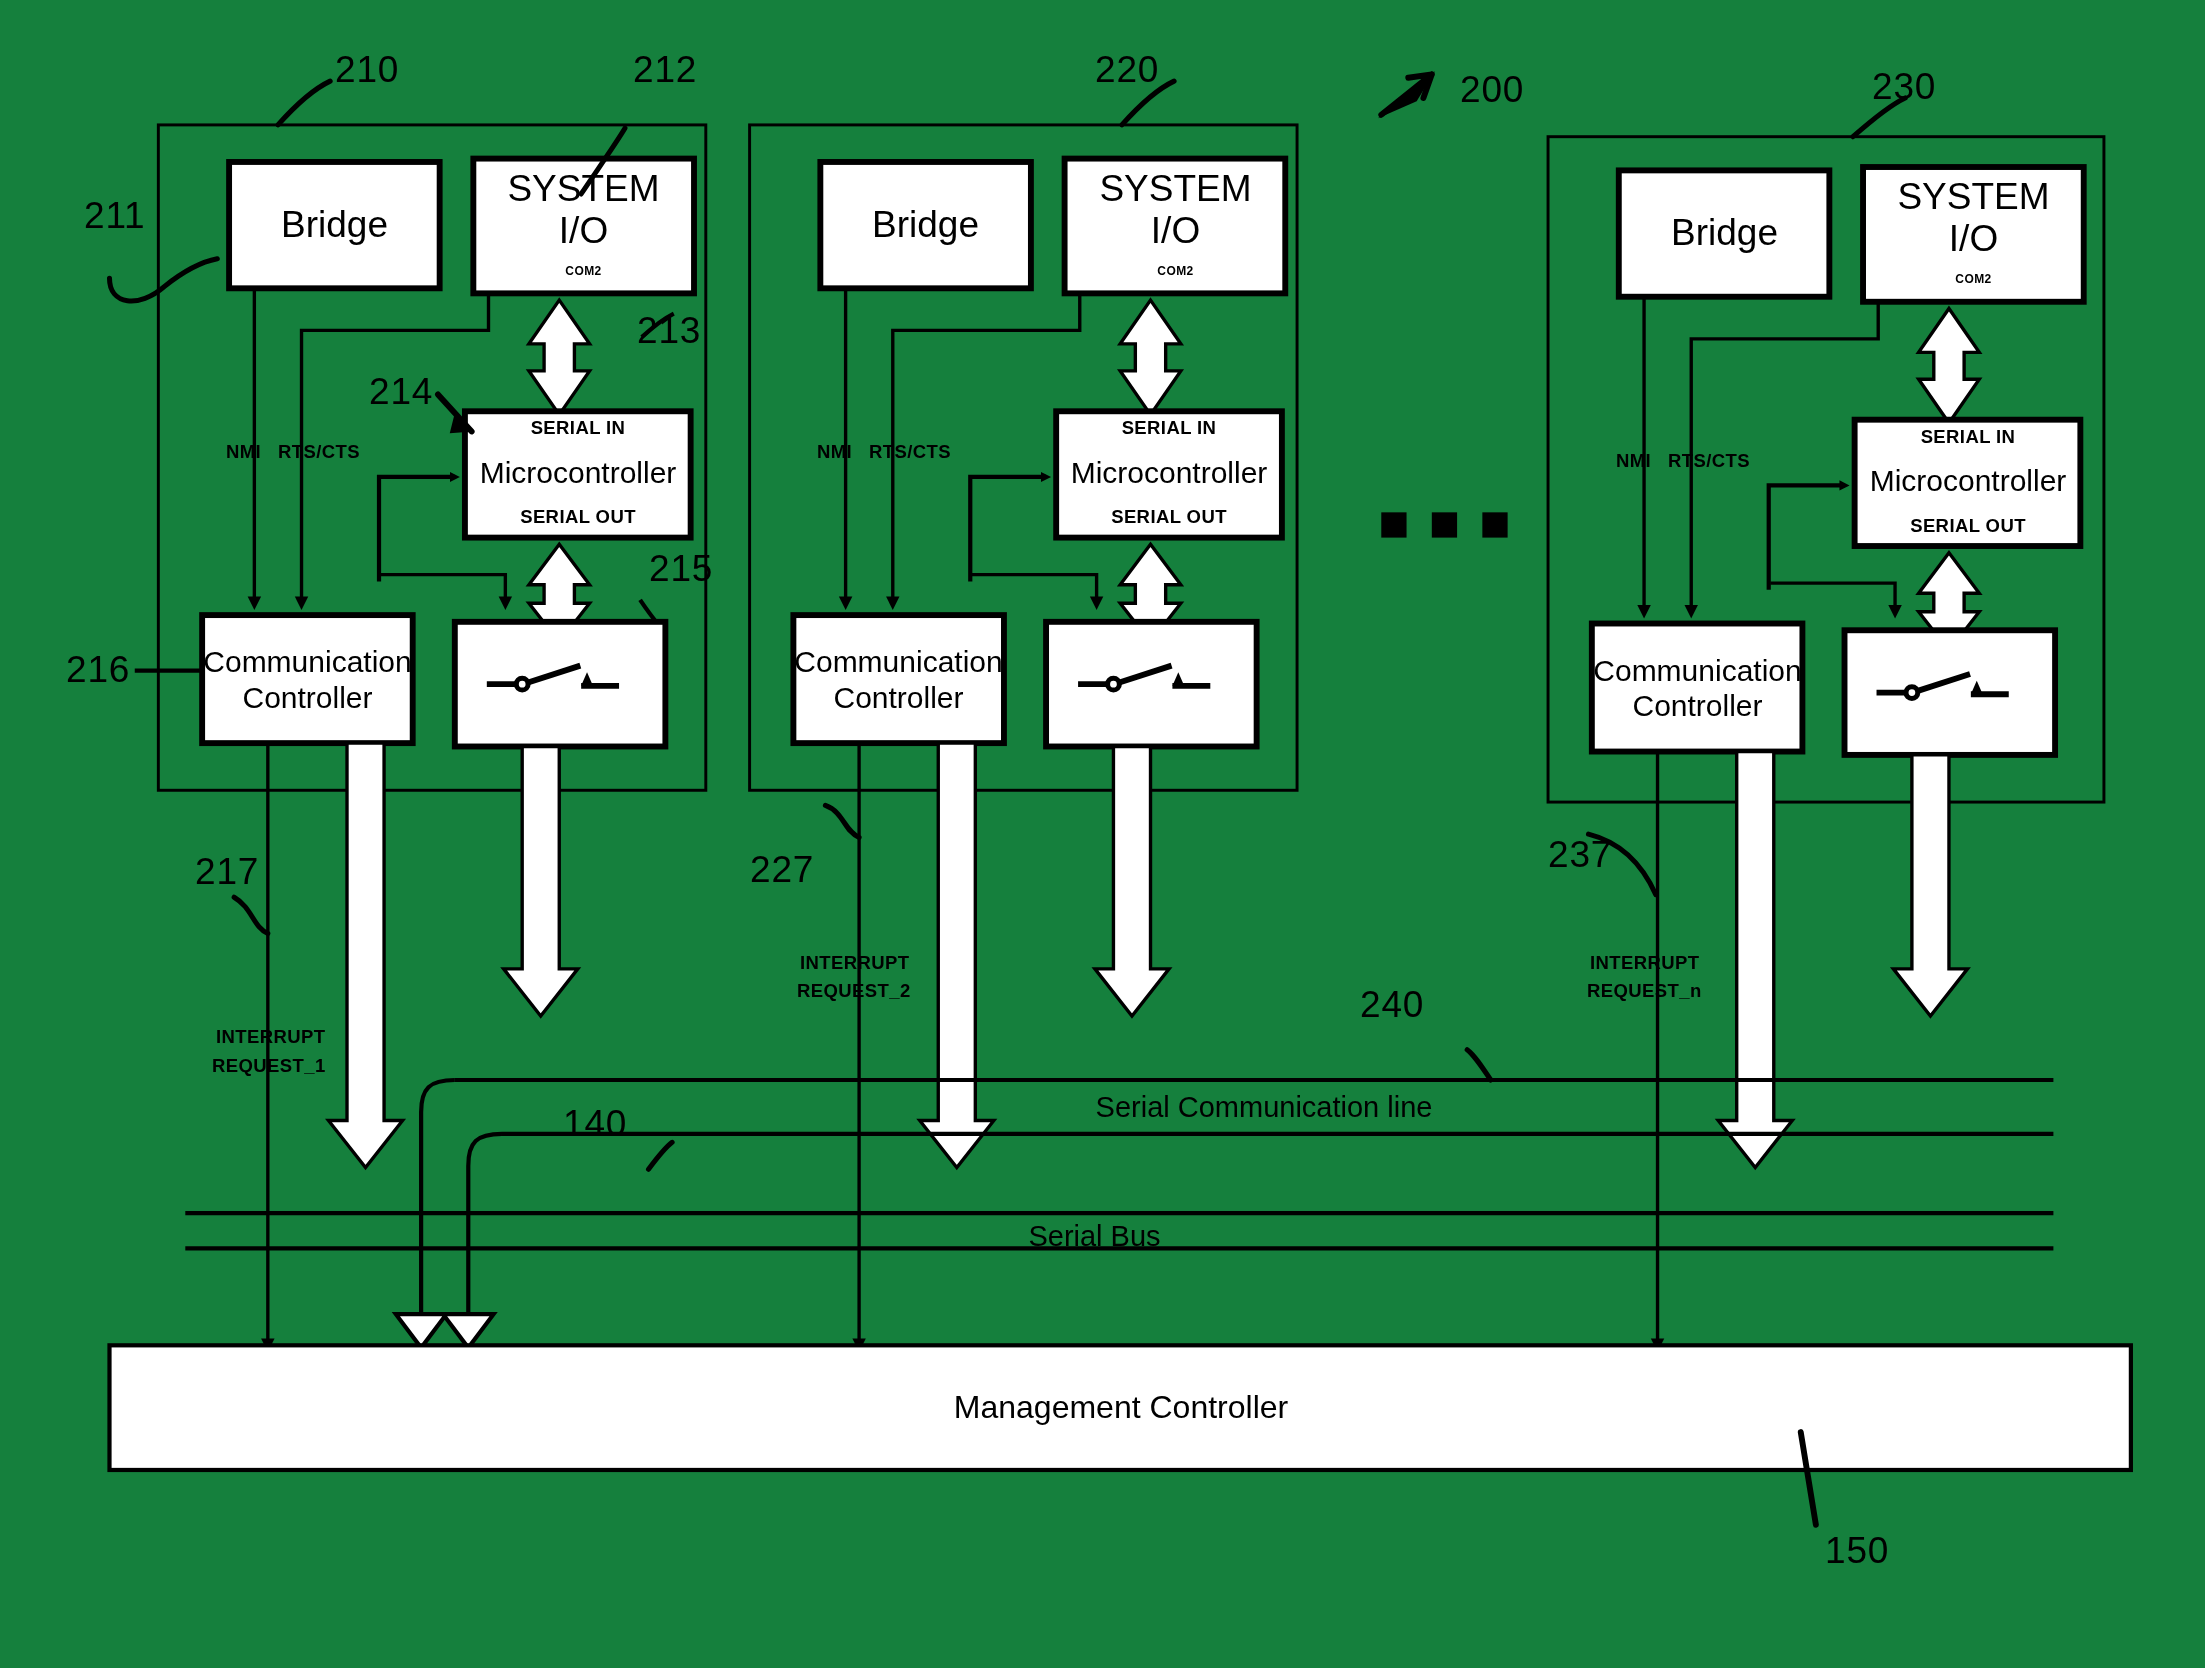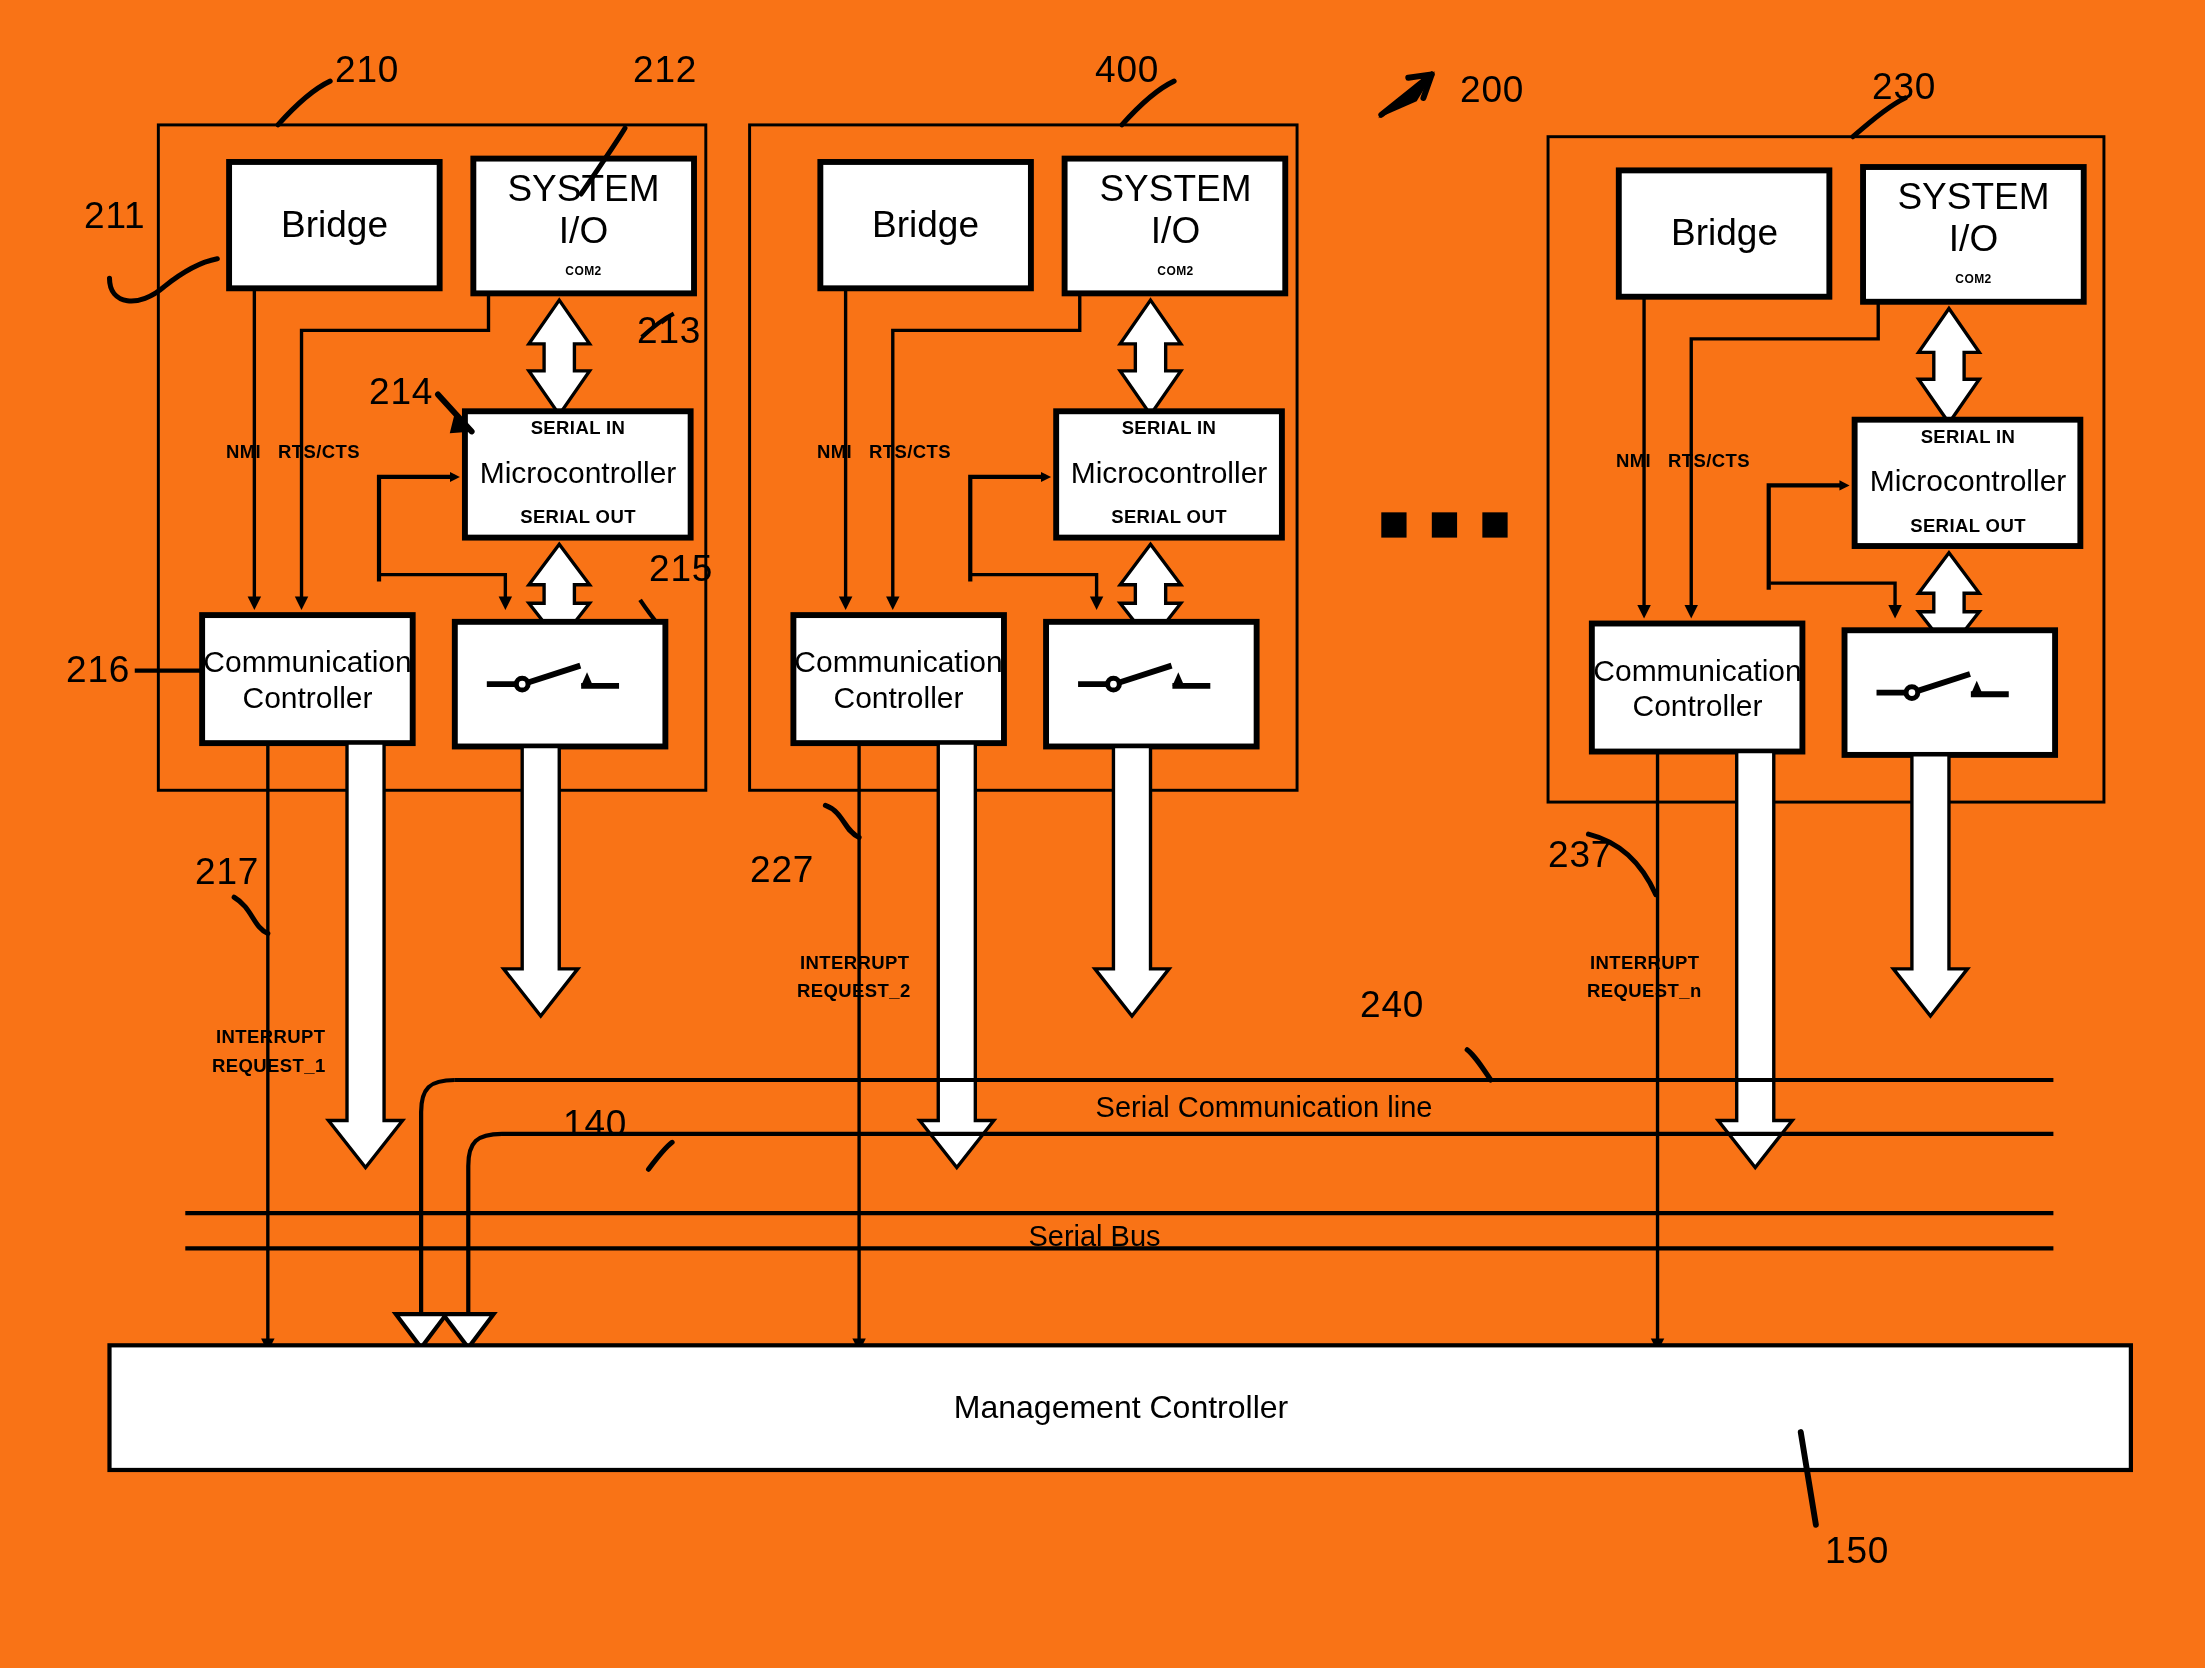--- a/index.html
+++ b/index.html
@@ -1,17 +1,17 @@
 <!DOCTYPE html>
 <html style="font-size:13.5px"><head>
 <meta charset="utf-8">
 <style>
   html,body{margin:0;padding:0;background:#fff;}
   body{width:2205px;height:1669px;font-family:"Liberation Sans",sans-serif;color:#000;}
-  #root{position:relative;width:2205px;height:1669px;overflow:hidden;background:#f97316;}
+  #root{position:relative;width:2205px;height:1669px;overflow:hidden;background:#15803d;}
   svg#canvas{position:absolute;left:0;top:0;width:2205px;height:1669px;}
   .txt{position:absolute;color:#000;white-space:nowrap;}
   .refnum{font-size:37px;font-weight:400;letter-spacing:0.8px;}
   .boxlabel{font-size:30px;text-align:center;line-height:1.15;}
   .boxlabel-lg{font-size:37px;text-align:center;line-height:1.12;}
   .tiny{font-size:12px;font-weight:bold;letter-spacing:0.4px;}
   .tiny2{font-size:18.5px;font-weight:bold;letter-spacing:0.4px;}
   .buslabel{font-size:29px;}
   .mgmt{font-size:32px;}
   .centerwrap{position:absolute;display:flex;align-items:center;justify-content:center;text-align:center;}
@@ -210,21 +210,21 @@
 
   <div class="txt refnum" style="left:335px;top:49px;">210</div>
   <div class="txt refnum" style="left:84px;top:195px;">211</div>
   <div class="txt refnum" style="left:633px;top:49px;">212</div>
   <div class="txt refnum" style="left:637px;top:310px;">213</div>
   <div class="txt refnum" style="left:369px;top:371px;">214</div>
   <div class="txt refnum" style="left:649px;top:548px;">215</div>
   <div class="txt refnum" style="left:66px;top:649px;">216</div>
   <div class="txt refnum" style="left:195px;top:851px;">217</div>
 
-  <div class="txt refnum" style="left:1095px;top:49px;">400</div>
+  <div class="txt refnum" style="left:1095px;top:49px;">220</div>
   <div class="txt refnum" style="left:750px;top:849px;">227</div>
 
   <div class="txt refnum" style="left:1872px;top:66px;">230</div>
   <div class="txt refnum" style="left:1548px;top:834px;">237</div>
 
   <div class="txt refnum" style="left:1432px;top:69px;margin-left:28px;">200</div>
   <div class="txt refnum" style="left:1360px;top:984px;">240</div>
   <div class="txt refnum" style="left:563px;top:1103px;">140</div>
   <div class="txt refnum" style="left:1793px;top:1530px;margin-left:32px;">150</div>
 

